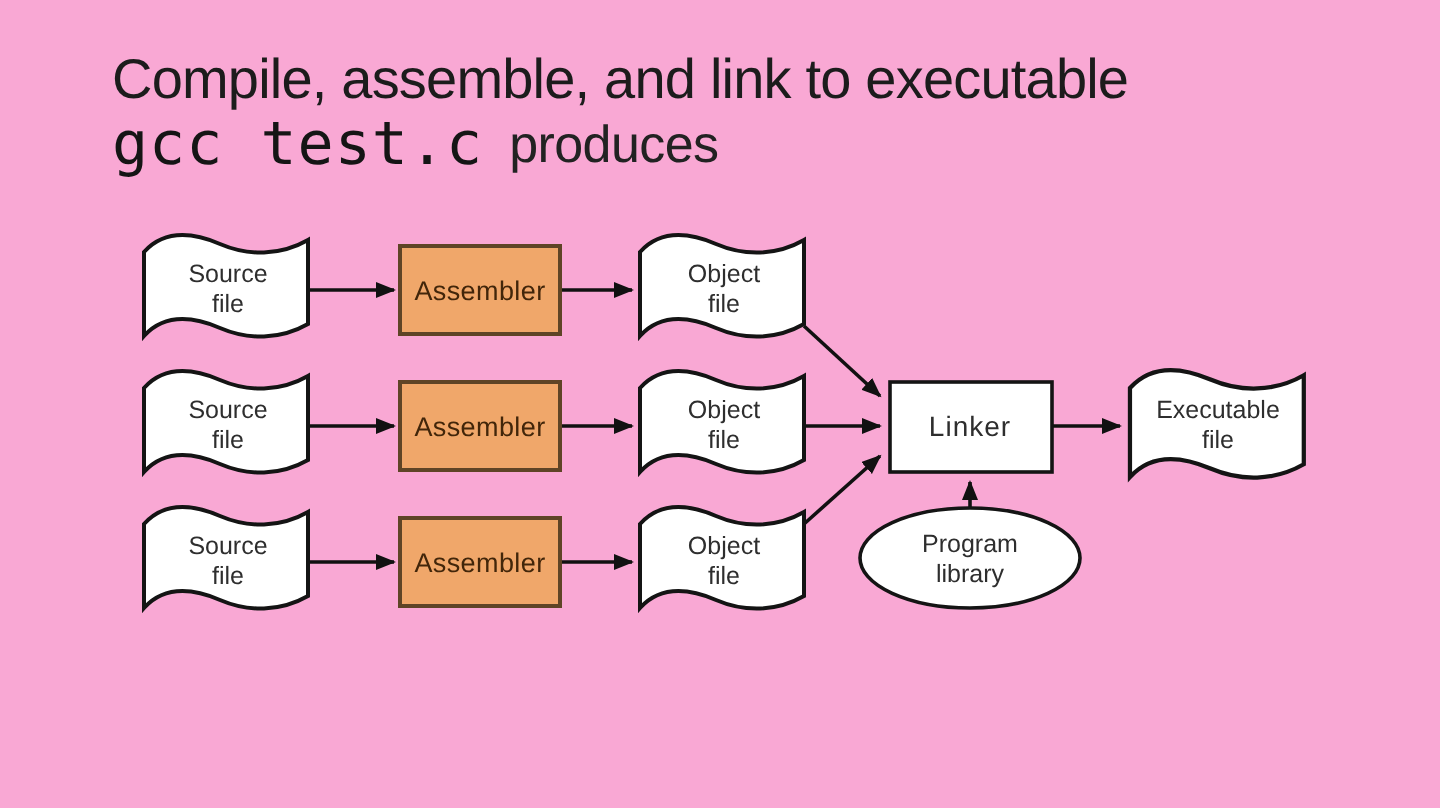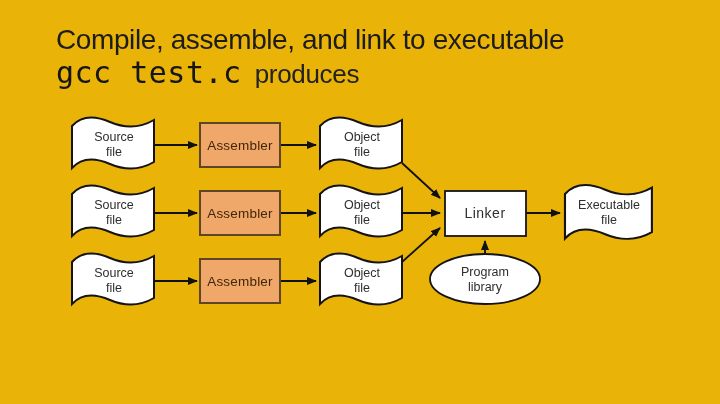--- a/index.html
+++ b/index.html
@@ -1,27 +1,27 @@
 <!DOCTYPE html>
 <html><head>
 <meta charset="utf-8">
 <style>
   html,body { margin:0; padding:0; background:#ffffff; }
   .stage {
-    position:relative; width:720px; height:404px; background:#eab308;
+    position:relative; width:720px; height:404px; background:#f9a8d4;
     overflow:hidden; font-family:"Liberation Sans", sans-serif;
   }
   .title-line1 {
     position:absolute; left:56px; top:24px;
     font-size:28px; font-weight:400; letter-spacing:-0.4px;
     color:#1c1c1c; white-space:nowrap;
   }
   .title-line2 {
     position:absolute; left:56px; top:55px;
-    display:flex; align-items:flex-end; white-space:nowrap; color:#151515;
+    display:flex; align-items:center; white-space:nowrap; color:#151515;
   }
   .mono-cmd  { font-family:"DejaVu Sans Mono", monospace; font-size:30px; letter-spacing:0.5px; }
   .sans-mid  { font-size:26px; letter-spacing:-0.3px; margin:0 9px 0 13px; color:#222; }
   .mono-out  { font-family:"DejaVu Sans Mono", monospace; font-size:35px; letter-spacing:0.5px; }
   svg.diagram { position:absolute; left:0; top:0; }
   .doc-shape  { fill:#ffffff; stroke:#141414; stroke-width:2; }
   .asm-box    { fill:#f0a76a; stroke:#5f4426; stroke-width:2; }
   .linker-box { fill:#ffffff; stroke:#141414; stroke-width:1.8; }
   .lib-ellipse{ fill:#ffffff; stroke:#141414; stroke-width:1.8; }
   .flow-line  { stroke:#111111; stroke-width:1.8; fill:none; }

